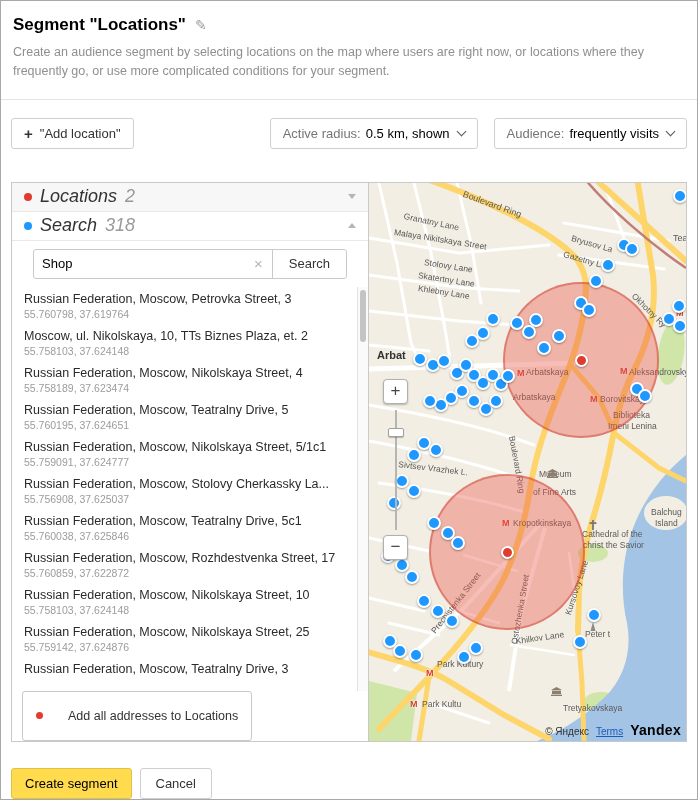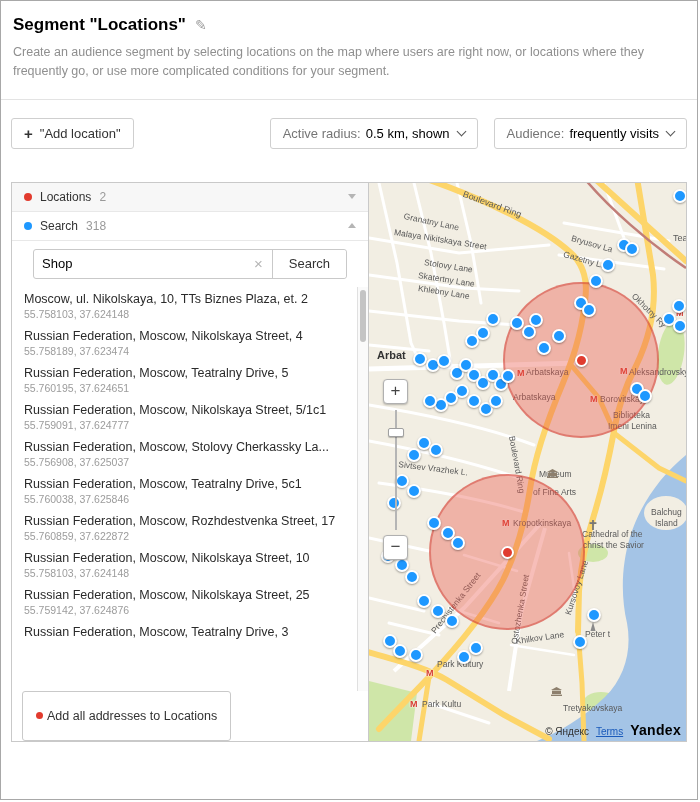--- a/index.html
+++ b/index.html
@@ -25,21 +25,21 @@
   .btn{display:inline-flex;align-items:center;background:#fff;border:1px solid #cfcfcf;border-radius:3px;padding:7px 12px;font-size:13px;color:#333;cursor:pointer;font-family:inherit;}
   .plus{font-size:15px;font-weight:bold;margin-right:7px;line-height:13px;color:#333;}
   .dropdowns{margin-left:auto;display:flex;gap:16px;}
   .dd-label{color:#757575;margin-right:5px;}
   .dd-value{color:#000000;}
   .chev{width:7px;height:7px;border-right:1.6px solid #555;border-bottom:1.6px solid #555;transform:rotate(45deg);margin-left:8px;margin-top:-4px;}
 
   
   .main-box{margin:33px 10px 0 10px;border:1px solid #c9c9c9;display:flex;height:560px;}
   .left-panel{width:362px;border-right:1px solid #c9c9c9;display:flex;flex-direction:column;background:#fff;}
-  .sec-head{height:29px;flex:0 0 29px;display:flex;align-items:center;padding:0 12px;gap:8px;font-size:12px;color:#333;border-bottom:1px solid #e8e8e8;cursor:pointer;}
+  .sec-head{height:29px;flex:0 0 29px;display:flex;align-items:center;padding:0 12px;gap:8px;font-size:18px;color:#333;border-bottom:1px solid #e8e8e8;cursor:pointer;font-style:italic;}
   .sec-head.loc{background:#f7f7f7;}
   .dot{width:8px;height:8px;border-radius:50%;flex:0 0 8px;}
   .dot.red{background:var(--accent-red);}
   .dot.blue{background:var(--marker-blue);}
   .count{color:#999;}
   .caret-down{margin-left:auto;width:0;height:0;border-left:4px solid transparent;border-right:4px solid transparent;border-top:5px solid #b5b5b5;}
   .caret-up{margin-left:auto;width:0;height:0;border-left:4px solid transparent;border-right:4px solid transparent;border-bottom:5px solid #b5b5b5;}
 
   .search-bar{display:flex;margin:8px 21px;border:1px solid #c9c9c9;border-radius:3px;height:30px;flex:0 0 30px;}
   .search-input-wrap{flex:1;display:flex;align-items:center;border-right:1px solid #c9c9c9;min-width:0;}
@@ -47,21 +47,21 @@
   .clear{color:#b5b5b5;font-size:15px;padding:0 9px;cursor:pointer;}
   .search-btn{border:none;background:#fff;font-size:13px;color:#333;padding:0 16px;cursor:pointer;font-family:inherit;border-radius:0 3px 3px 0;}
 
   .results{flex:1 1 auto;position:relative;overflow:hidden;padding-right:11px;}
   .result-item{padding:5px 8px 4px 12px;cursor:pointer;}
   .addr{font-size:12.5px;color:#2b2b2b;white-space:nowrap;overflow:hidden;}
   .coords{font-size:10.5px;color:#9c9c9c;margin-top:2px;}
   .scrollbar{position:absolute;top:0;right:0;bottom:0;width:11px;background:#fafafa;border-left:1px solid #e0e0e0;cursor:pointer;}
   .thumb{position:absolute;top:3px;left:2px;width:6px;height:52px;background:#c4c4c4;border-radius:3px;cursor:pointer;}
   .add-all-row{flex:0 0 42px;display:flex;align-items:center;padding:0 10px;}
-  .add-all{display:inline-flex;align-items:center;gap:4px;padding:17px 13px;border:1px solid #c9c9c9;border-radius:3px;background:#fff;font-size:12.5px;color:#333;cursor:pointer;font-family:inherit;}
+  .add-all{display:inline-flex;align-items:center;gap:25px;padding:17px 13px;border:1px solid #c9c9c9;border-radius:3px;background:#fff;font-size:12.5px;color:#333;cursor:pointer;font-family:inherit;}
   .add-all .dot{width:7px;height:7px;flex:0 0 7px;}
 
   
   .map{width:317px;height:558px;position:relative;overflow:hidden;background:#f2eee3;cursor:grab;flex:0 0 317px;}
   .map svg.base{position:absolute;left:0;top:0;z-index:1;}
   .map-label{position:absolute;font-size:8.5px;color:#5a5a5a;white-space:nowrap;transform-origin:0 0;pointer-events:none;z-index:5;}
   .mi{position:absolute;z-index:6;pointer-events:none;}
   .mi-metro{font-size:9px;font-weight:bold;color:#d6392e;text-shadow:0 0 2px #fff,0 0 2px #fff;}
   .radius-circle{position:absolute;border-radius:50%;background:rgba(233,84,70,0.38);border:2px solid rgba(205,55,45,0.45);z-index:10;}
   .mk-blue{position:absolute;width:14px;height:14px;background:var(--marker-blue);border:2px solid #fff;border-radius:50%;box-shadow:0 1px 2px rgba(0,0,0,0.35);z-index:20;cursor:pointer;}
@@ -137,20 +137,24 @@
           <input class="search" type="text" value="Shop" style="">
           <span class="clear">×</span>
         </div>
         <button class="search-btn">Search</button>
       </div>
 
       <div class="results">
         <div class="scrollbar">
           <div class="thumb"></div>
         </div>
+      <div class="result-item">
+            <div class="addr">Russian Federation, Moscow, Petrovka Street, 3</div>
+            <div class="coords">55.760798, 37.619764</div>
+          </div>
           <div class="result-item">
             <div class="addr">Moscow, ul. Nikolskaya, 10, TTs Biznes Plaza, et. 2</div>
             <div class="coords">55.758103, 37.624148</div>
           </div>
           <div class="result-item">
             <div class="addr">Russian Federation, Moscow, Nikolskaya Street, 4</div>
             <div class="coords">55.758189, 37.623474</div>
           </div>
           <div class="result-item">
             <div class="addr">Russian Federation, Moscow, Teatralny Drive, 5</div>
@@ -377,14 +381,18 @@
         <div class="mk-blue" style="left: 88px; top: 467px;"></div>
         <div class="mk-blue" style="left: 100px; top: 458px;"></div>
         <div class="mk-blue" style="left: 204px; top: 452px;"></div>
         <div class="mk-blue" style="left: 218px; top: 425px;"></div>
         <div class="mk-red" style="left: 206px; top: 171px;"></div>
         <div class="mk-red" style="left: 132px; top: 363px;"></div>
       </div>
 
   </div>
 
+  <div class="footer">
+    <button class="btn-create">Create segment</button>
+    <button class="btn-cancel">Cancel</button>
+  </div>
 
 </div>
 
 </body></html>

